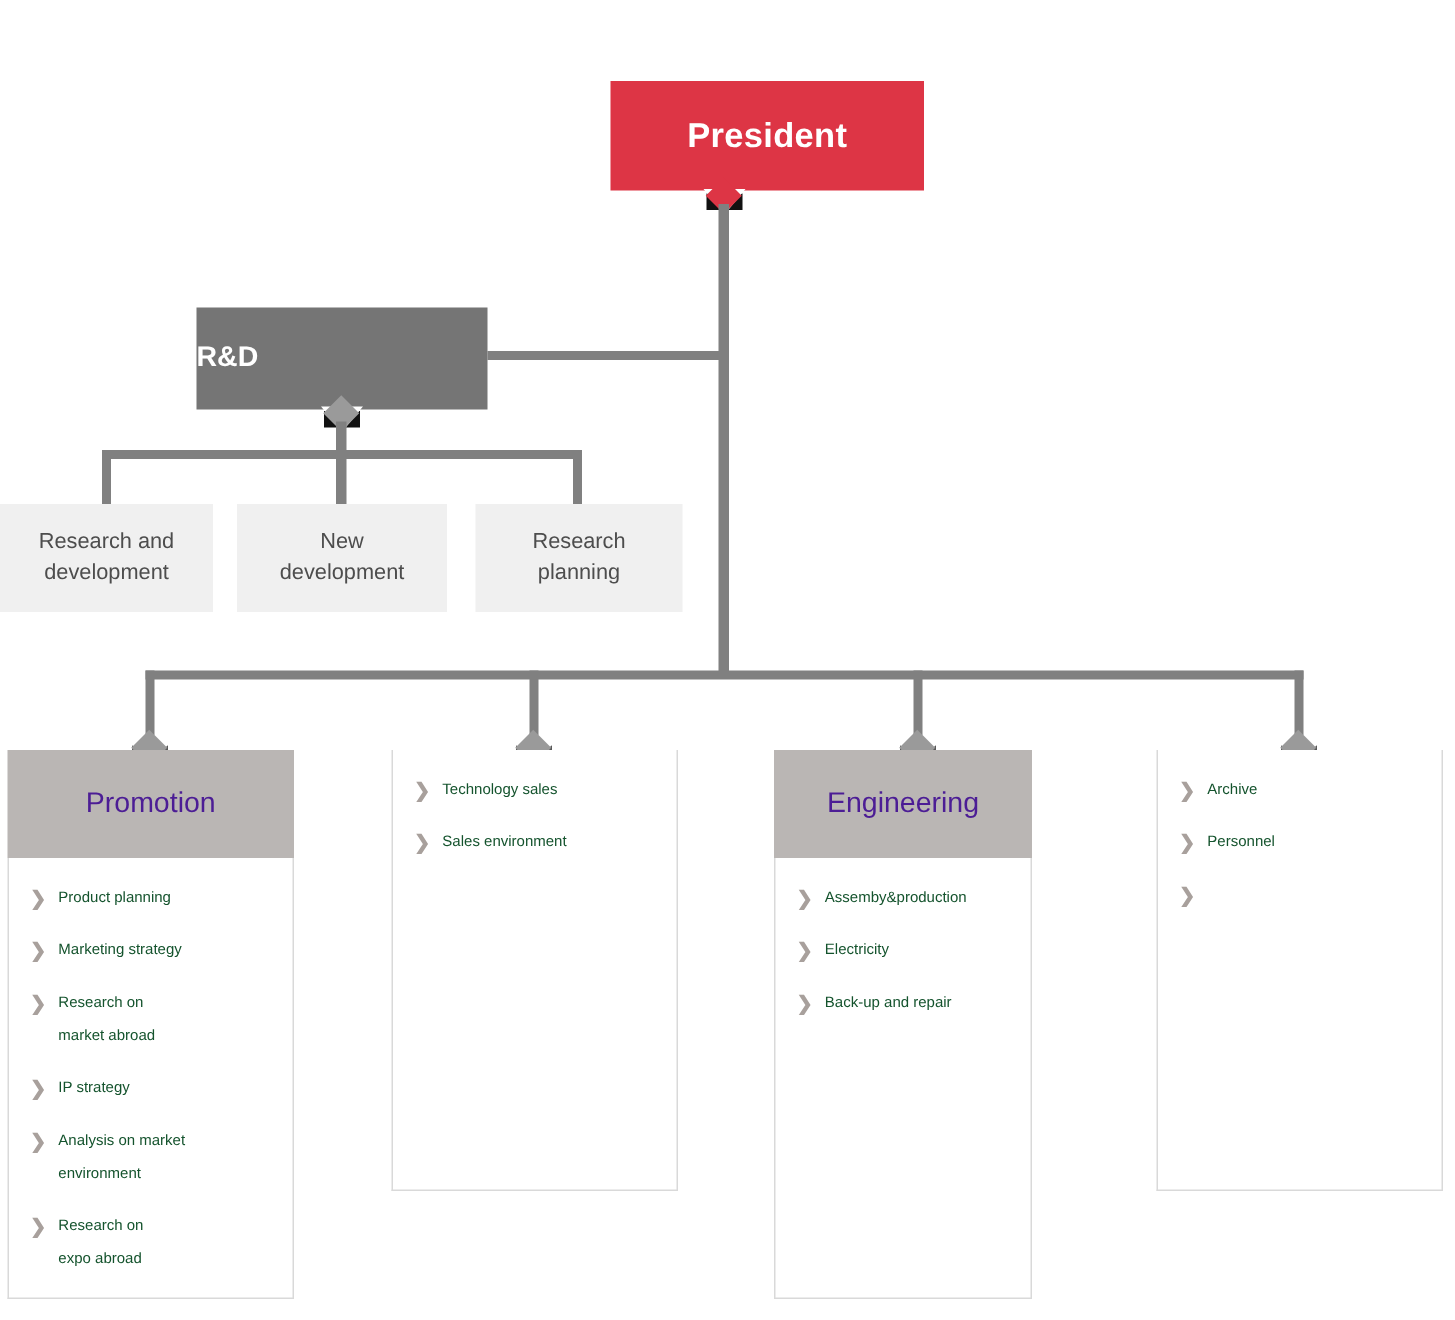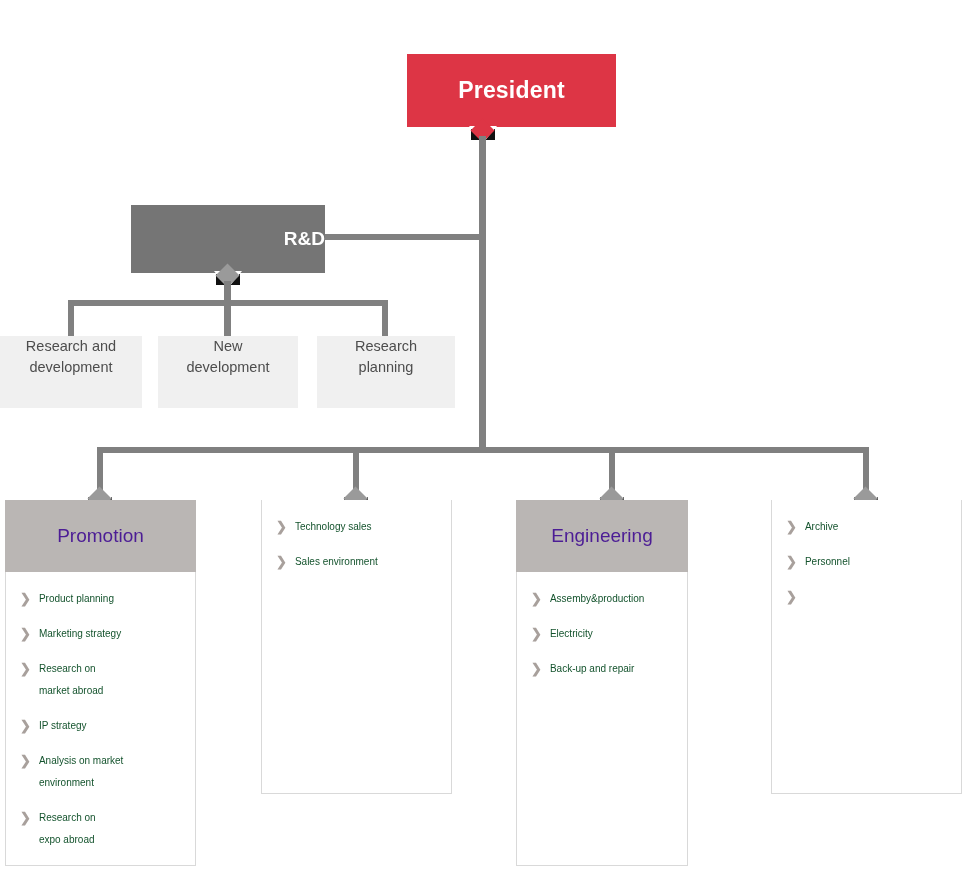--- a/index.html
+++ b/index.html
@@ -50,21 +50,21 @@
   
   .rd-box {
     position: absolute;
     left: 131px;
     top: 205px;
     width: 194px;
     height: 68px;
     background: #757575;
     display: flex;
     align-items: center;
-    justify-content: flex-end;
+    justify-content: flex-start;
   }
   .rd-label {
     color: #ffffff;
     font-size: 19px;
     font-weight: bold;
   }
 
   
   .conn {
     position: absolute;
@@ -97,21 +97,21 @@
     transform: rotate(45deg);
   }
 
   
   .sub-box {
     position: absolute;
     top: 336px;
     height: 72px;
     background: #f0f0f0;
     display: flex;
-    align-items: flex-start;
+    align-items: center;
     justify-content: center;
     text-align: center;
   }
   .sub-label {
     color: #4d4d4d;
     font-size: 14.5px;
     line-height: 21px;
     white-space: pre-line;
   }
 

